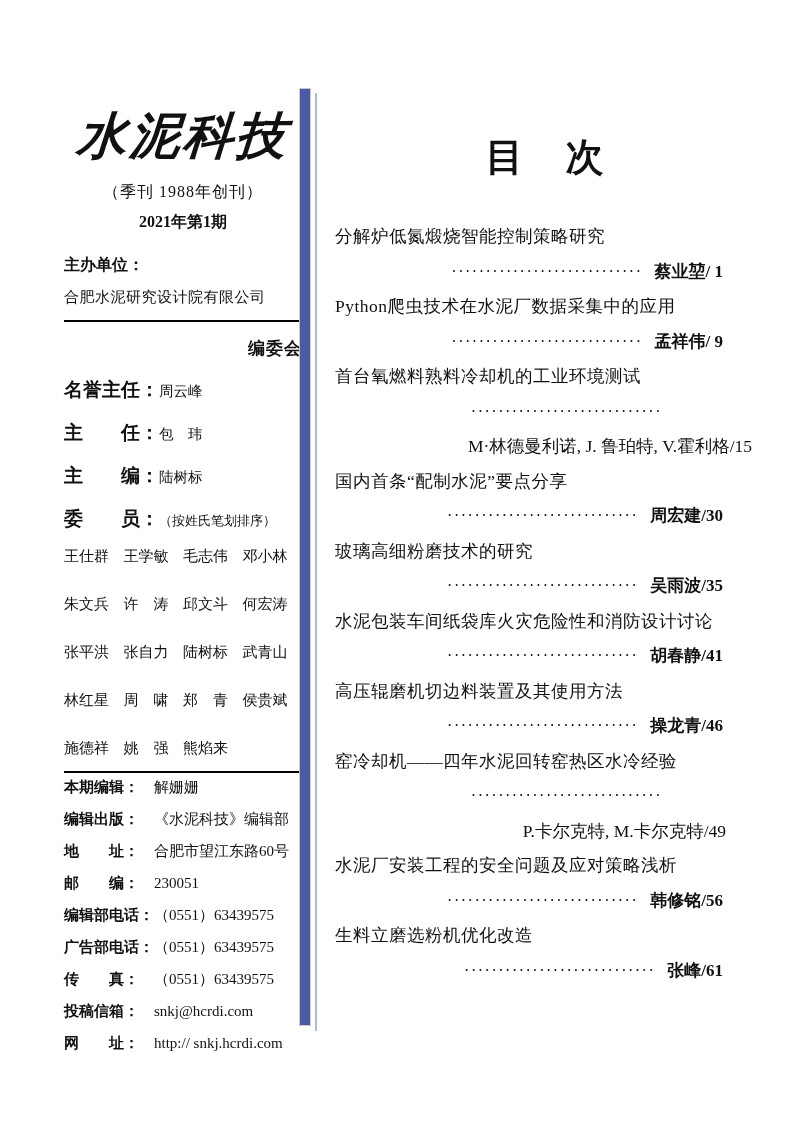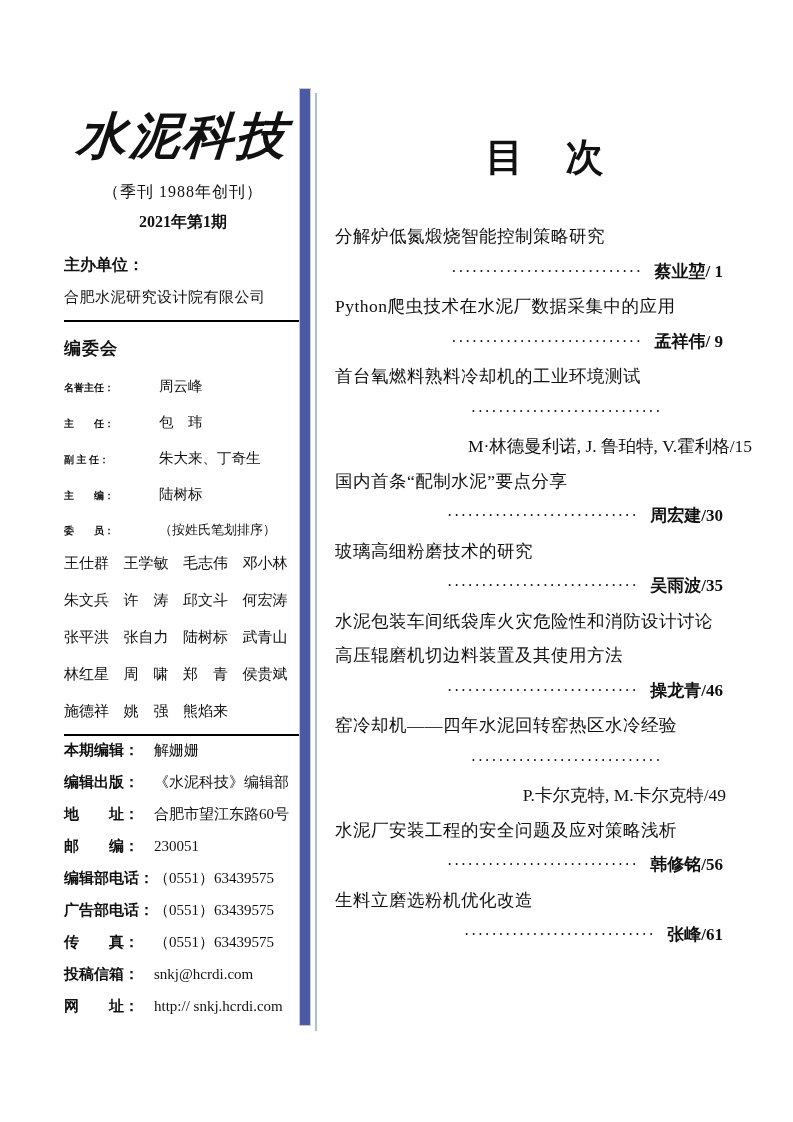--- a/index.html
+++ b/index.html
@@ -23,32 +23,32 @@
   }
   .journal-subtitle { font-size:16px; text-align:center; margin-top:16px; letter-spacing:1px; }
   .journal-issue   { font-size:16px; text-align:center; margin-top:9px;font-weight:bold; }
 
   .organizer { margin-top:22px; }
   .organizer-label { font-size:16px; font-weight:bold; }
   .organizer-name  { font-size:15px; margin-top:12px; letter-spacing:.5px; }
 
   .rule { border:none; border-top:2px solid #000; margin-top:13px; }
 
-  .board-heading { font-size:17px; font-weight:bold; text-align:left; margin-top:15px; letter-spacing:1px; }
+  .board-heading { font-size:17px; font-weight:bold; text-align:right; margin-top:15px; letter-spacing:1px; }
 
   .board-rows { margin-top:4px; }
   .info-row { display:flex; align-items:baseline; margin-top:17px; }
-  .info-label { font-weight:bold; font-size:10px; min-width:95px; white-space:nowrap; flex:none; }
+  .info-label { font-weight:bold; font-size:19px; min-width:95px; white-space:nowrap; flex:none; }
   .info-value { font-size:14.5px; white-space:nowrap; }
   .info-value.small { font-size:13px; }
 
   .members-grid {
     margin-top:15px;
     display:grid; grid-template-columns:repeat(4,1fr);
-    row-gap:18px;
+    row-gap:29px;
     font-size:15px;
   }
   .member { white-space:nowrap; }
 
   .pubinfo { margin-top:5px; }
   .pubinfo .info-row { margin-top:0; margin-bottom:13px; }
   .pubinfo .info-label { min-width:90px; font-size:15px; }
   .pubinfo .info-value { font-size:15px; }
 
   
@@ -99,24 +99,20 @@
   <div>
     <div class="board-heading">编委会</div>
     <div class="board-rows">
         <div class="info-row">
           <span class="info-label">名誉主任：</span>
           <span class="info-value">周云峰</span>
         </div>
         <div class="info-row">
           <span class="info-label">主　　任：</span>
           <span class="info-value">包　玮</span>
-        </div>
-        <div class="info-row">
-          <span class="info-label">副 主 任：</span>
-          <span class="info-value">朱大来、丁奇生</span>
         </div>
         <div class="info-row">
           <span class="info-label">主　　编：</span>
           <span class="info-value">陆树标</span>
         </div>
         <div class="info-row">
           <span class="info-label">委　　员：</span>
           <span class="info-value small">（按姓氏笔划排序）</span>
         </div>
       </div>
@@ -207,20 +203,21 @@
       <div class="toc-entry">
         <div class="toc-title">国内首条“配制水泥”要点分享</div>
         <div class="toc-leader"><span class="dots">····························</span><span class="toc-author">周宏建/30</span></div>
       </div>
       <div class="toc-entry">
         <div class="toc-title">玻璃高细粉磨技术的研究</div>
         <div class="toc-leader"><span class="dots">····························</span><span class="toc-author">吴雨波/35</span></div>
       </div>
       <div class="toc-entry">
         <div class="toc-title">水泥包装车间纸袋库火灾危险性和消防设计讨论</div>
+        <div class="toc-leader"><span class="dots">····························</span><span class="toc-author">胡春静/41</span></div>
       </div>
       <div class="toc-entry">
         <div class="toc-title">高压辊磨机切边料装置及其使用方法</div>
         <div class="toc-leader"><span class="dots">····························</span><span class="toc-author">操龙青/46</span></div>
       </div>
       <div class="toc-entry">
         <div class="toc-title">窑冷却机——四年水泥回转窑热区水冷经验</div>
         <div class="toc-leader dots-only"><span class="dots">····························</span></div>
         <div class="toc-authors-line narrow">P.卡尔克特, M.卡尔克特/49</div>
       </div>

